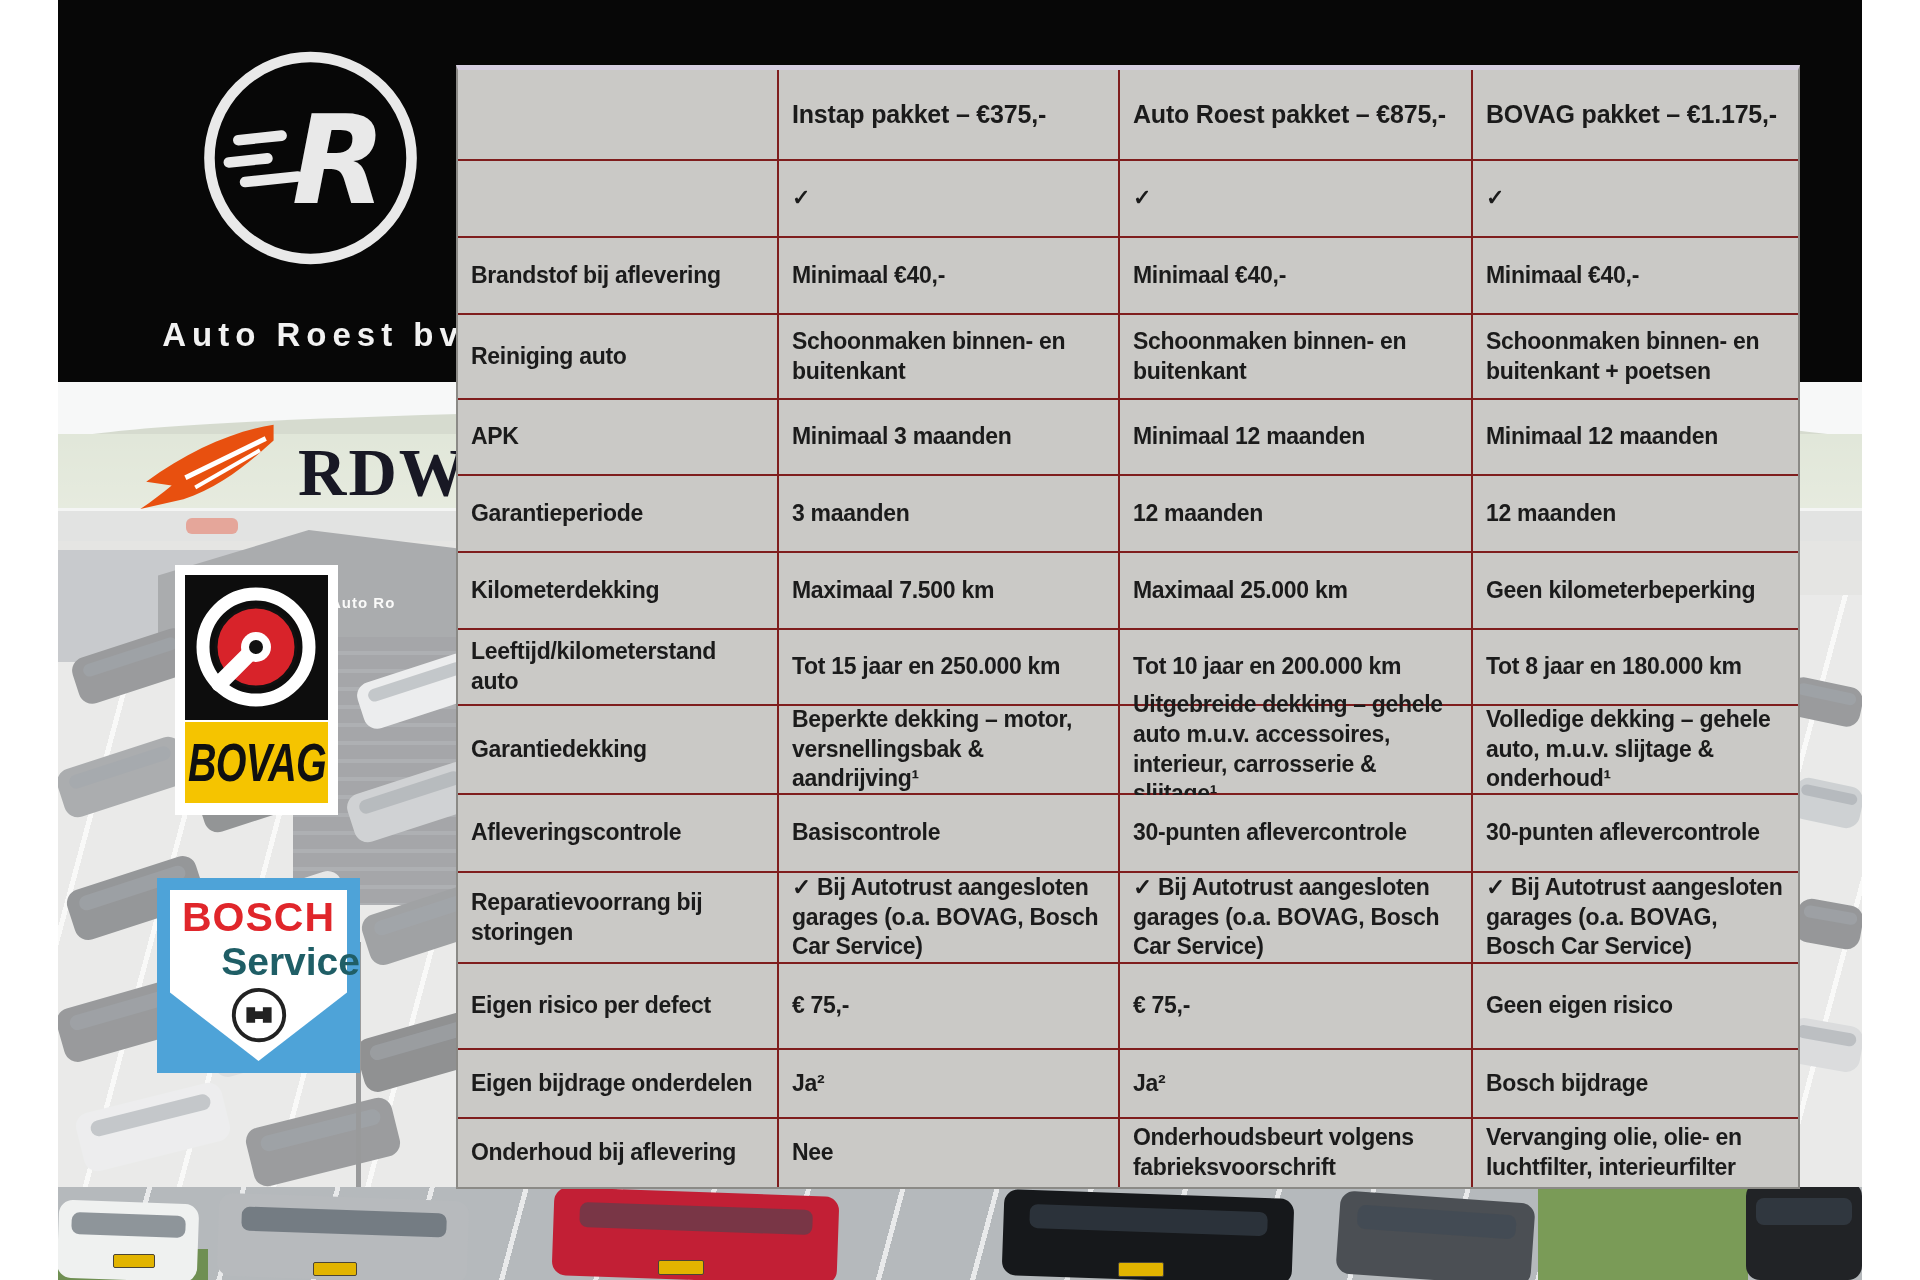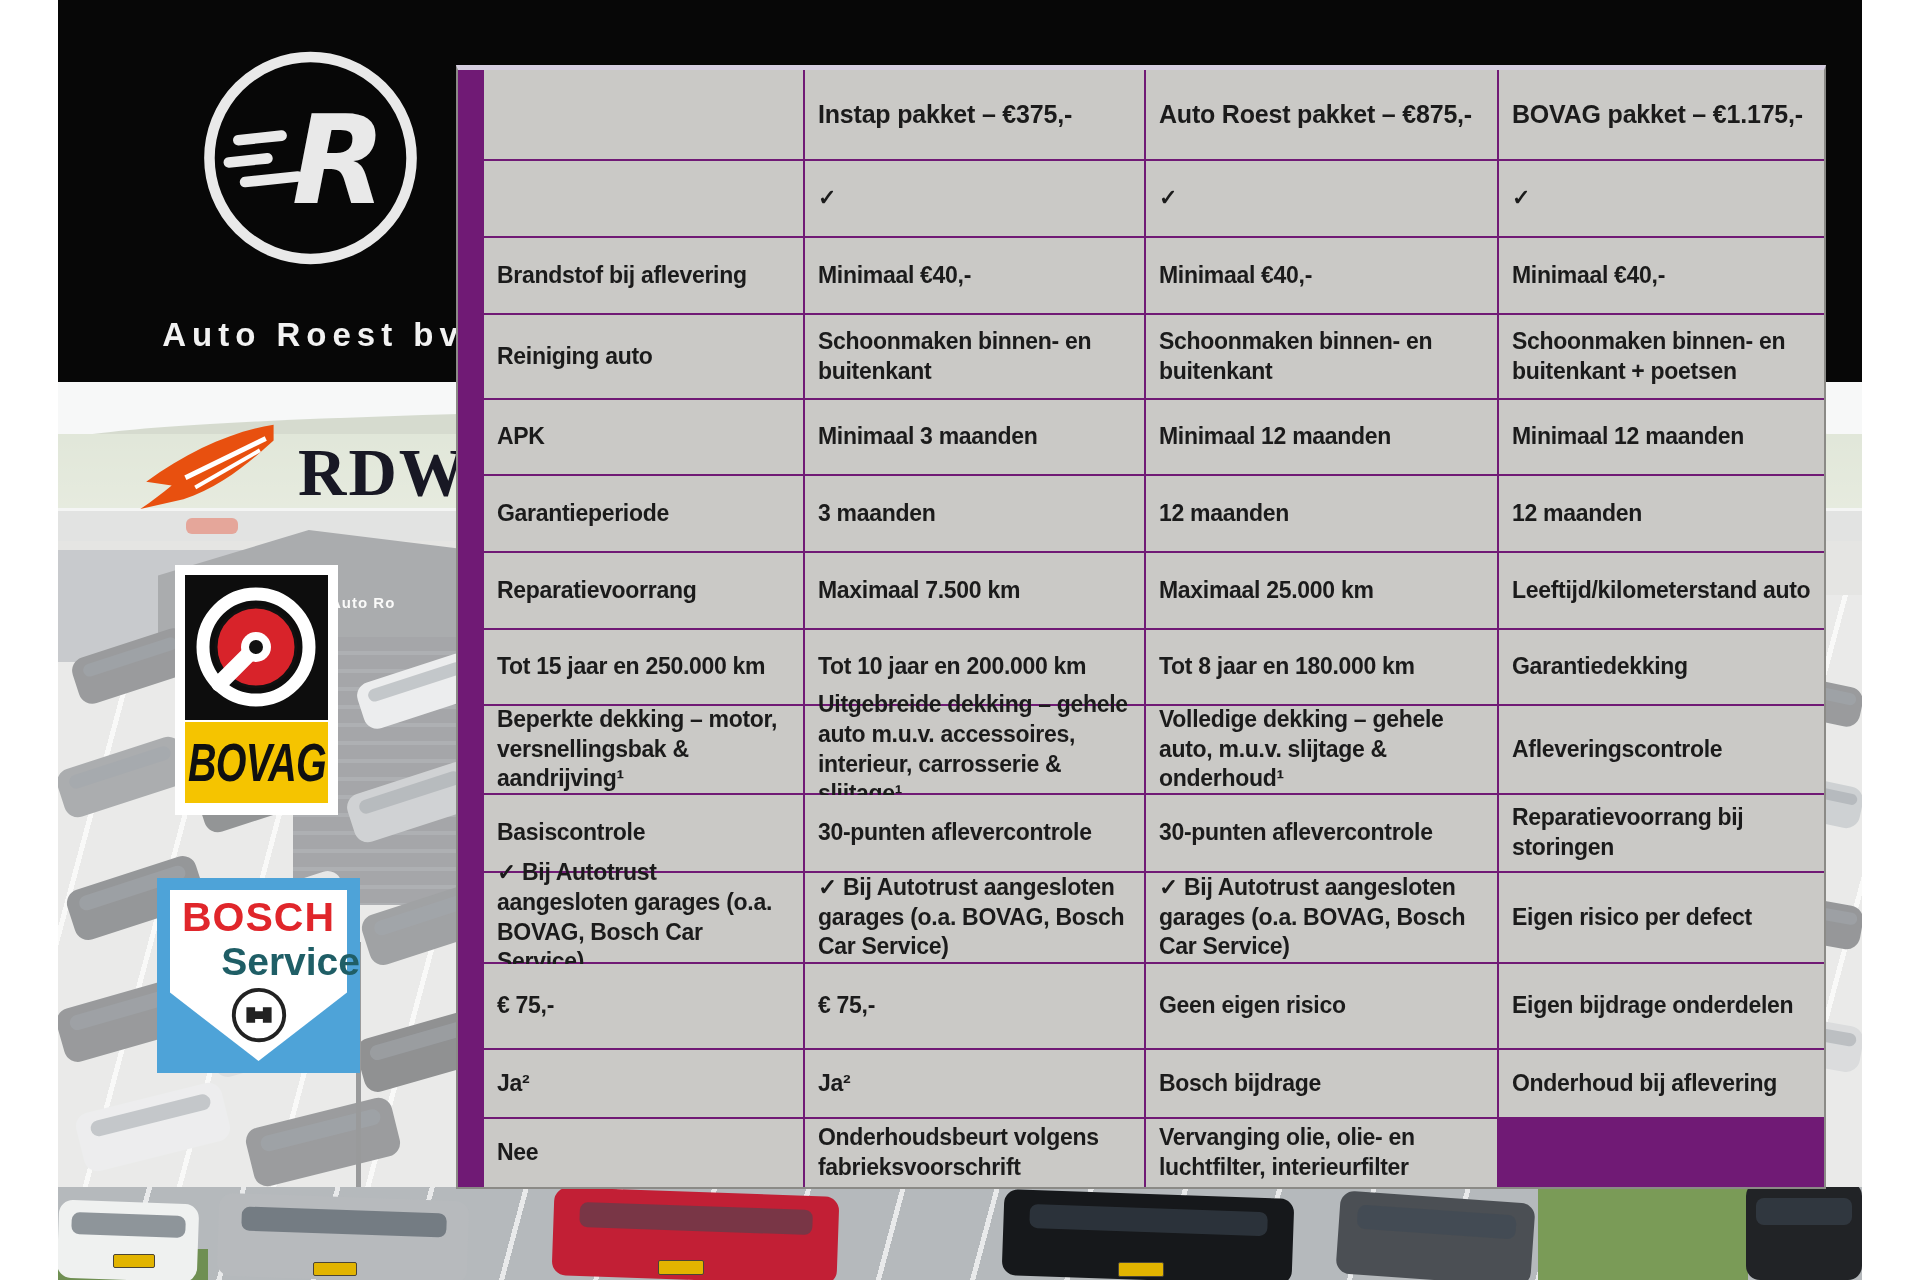--- a/index.html
+++ b/index.html
@@ -50,25 +50,25 @@
   #bosch{position:absolute;left:157px;top:878px;width:203px;height:195px;background:#4ea3d8;z-index:2;}
   #bosch .pent{position:absolute;left:13px;top:12px;right:13px;bottom:12px;background:#ffffff;
                clip-path:polygon(0 0,100% 0,100% 60%,50% 100%,0 60%);}
   #bosch .l1{position:absolute;left:0;top:16px;width:100%;text-align:center;color:#e0262b;
              font-size:41px;font-weight:bold;letter-spacing:1px;}
   #bosch .l2{position:absolute;left:0;top:62px;width:100%;text-align:right;color:#1f5e66;
              font-size:39px;font-weight:bold;}
   #bosch .anchor{position:absolute;left:50%;top:106px;transform:translateX(-50%);}
 
   
-  #pkg-table{position:absolute;left:456px;top:65px;z-index:3;background:#701a75;
+  #pkg-table{position:absolute;left:456px;top:65px;z-index:3;background:#7f1d1d;
              border:2px solid #8b8a86;border-top:5px solid #d5cddf;
              display:grid;gap:2px;
              grid-template-columns:319px 339px 351px 325px;
-             grid-template-rows:89px 75px 75px 83px 74px 75px 75px 74px 87px 76px 89px 84px 67px 68px;padding-left:26px;}
+             grid-template-rows:89px 75px 75px 83px 74px 75px 75px 74px 87px 76px 89px 84px 67px 68px;}
   #pkg-table .cell{background:#cac9c6;display:flex;align-items:center;
                    padding:4px 10px 4px 13px;color:#1b1b1b;font-weight:bold;
                    font-size:23px;line-height:1.3;letter-spacing:-.3px;}
   #pkg-table .head{font-size:25px;letter-spacing:-.2px;white-space:nowrap;overflow:hidden;}
   #pkg-table .check{font-size:22px;}
 </style>
 </head>
 <body>
 
 <div id="stage">
@@ -243,23 +243,24 @@
       <div class="cell">Schoonmaken binnen- en buitenkant</div>
       <div class="cell">Schoonmaken binnen- en buitenkant + poetsen</div>
       <div class="cell label">APK</div>
       <div class="cell">Minimaal 3 maanden</div>
       <div class="cell">Minimaal 12 maanden</div>
       <div class="cell">Minimaal 12 maanden</div>
       <div class="cell label">Garantieperiode</div>
       <div class="cell">3 maanden</div>
       <div class="cell">12 maanden</div>
       <div class="cell">12 maanden</div>
-      <div class="cell label">Reparatievoorrang</div>
+      <div class="cell label">Kilometerdekking</div>
       <div class="cell">Maximaal 7.500 km</div>
       <div class="cell">Maximaal 25.000 km</div>
+      <div class="cell">Geen kilometerbeperking</div>
       <div class="cell label">Leeftijd/kilometerstand auto</div>
       <div class="cell">Tot 15 jaar en 250.000 km</div>
       <div class="cell">Tot 10 jaar en 200.000 km</div>
       <div class="cell">Tot 8 jaar en 180.000 km</div>
       <div class="cell label">Garantiedekking</div>
       <div class="cell">Beperkte dekking – motor, versnellingsbak &amp; aandrijving¹</div>
       <div class="cell">Uitgebreide dekking – gehele auto m.u.v. accessoires, interieur, carrosserie &amp; slijtage¹</div>
       <div class="cell">Volledige dekking – gehele auto, m.u.v. slijtage &amp; onderhoud¹</div>
       <div class="cell label">Afleveringscontrole</div>
       <div class="cell">Basiscontrole</div>

